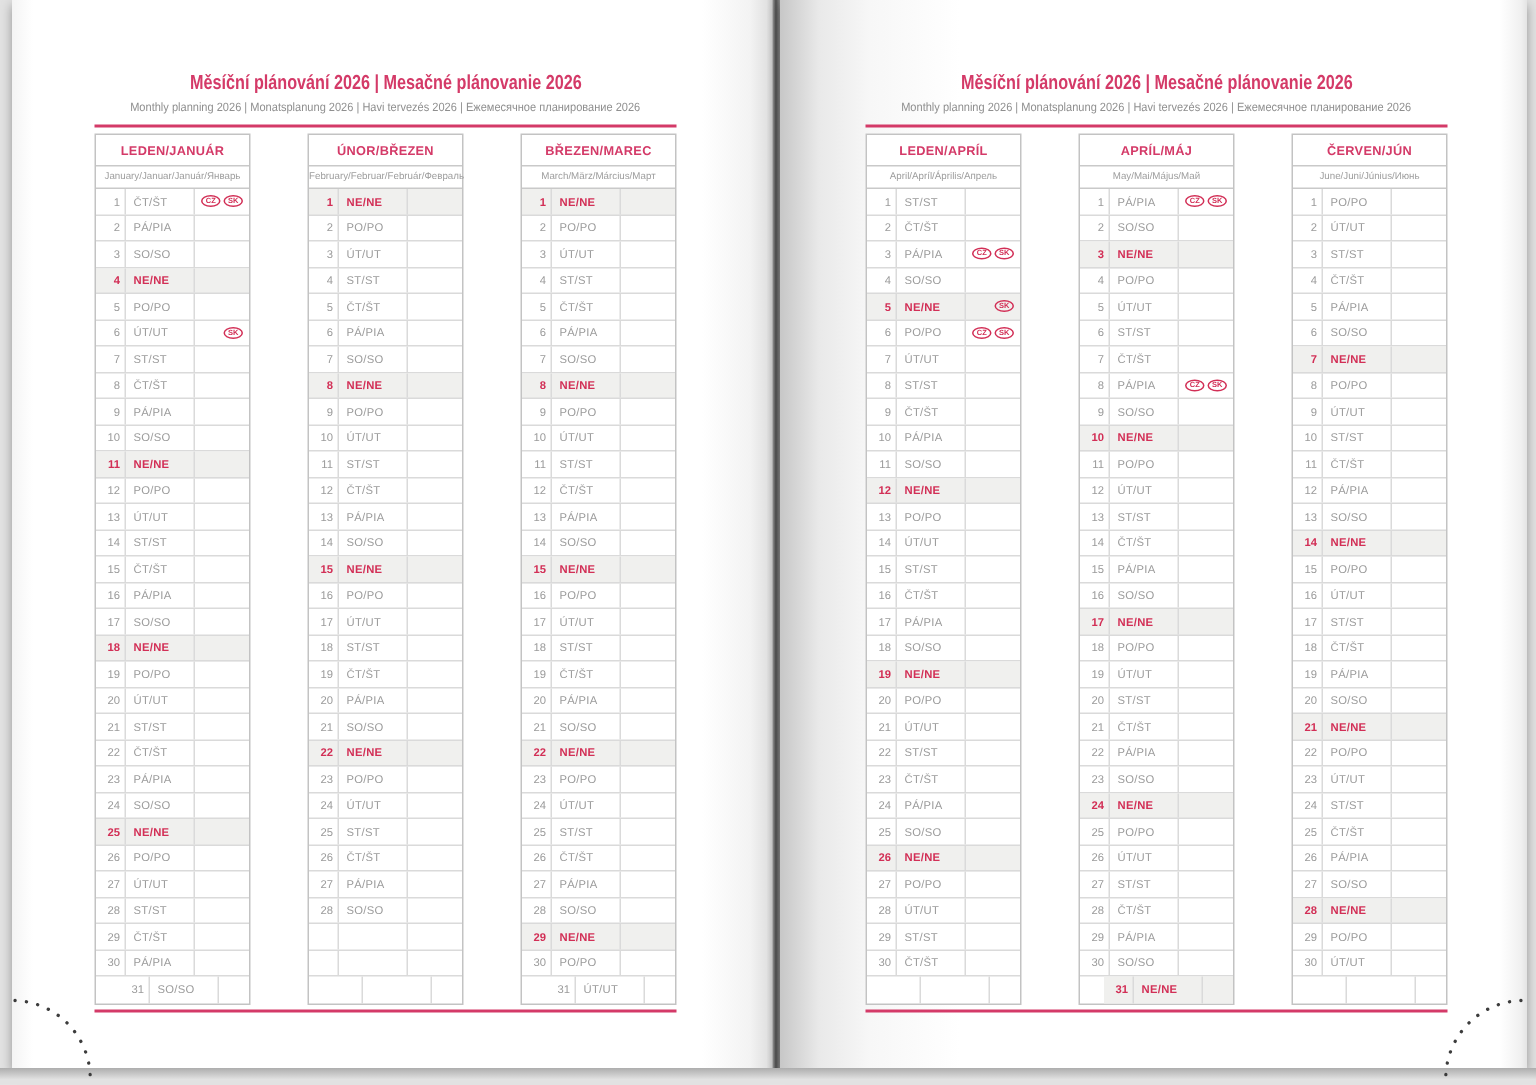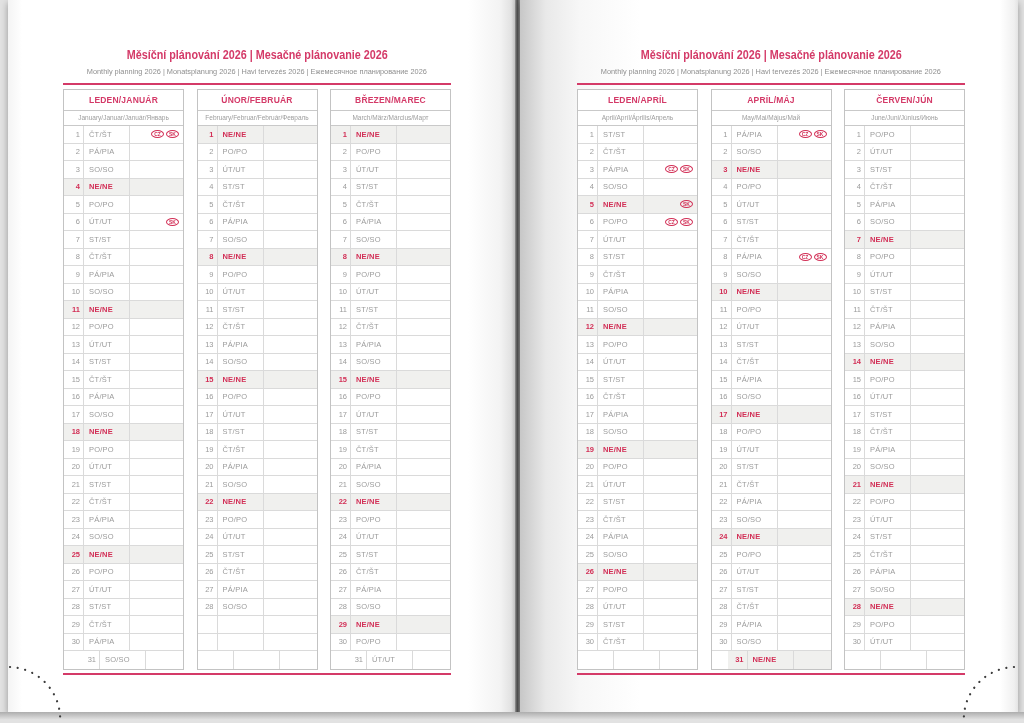--- a/index.html
+++ b/index.html
@@ -29,21 +29,21 @@
   .page-right .content{left:57px;}
 
   .page-head{text-align:center;padding-top:46px;text-decoration:underline;}
   .title{margin:0;font-size:13.5px;font-weight:bold;color:var(--accent);line-height:18px;white-space:nowrap;}
   .title span{display:inline-block;transform:scaleX(.80);transform-origin:center;}
   .subtitle{margin:2px 0 0 0;font-size:8px;color:#8f8f8f;line-height:11px;white-space:nowrap;}
   .subtitle span{display:inline-block;transform:scaleX(.92);transform-origin:center;}
   .head-rule{margin-top:6px;height:2px;background:var(--accent);}
 
   .months{display:flex;justify-content:space-between;margin-top:4px;}
-  .month{width:121px;border:1px solid #c3c3c3;background:#fff;box-sizing:border-box;}
+  .month{width:104px;border:1px solid #c3c3c3;background:#fff;box-sizing:border-box;}
   .m-name{height:20px;line-height:20px;text-align:center;color:var(--accent);
     font-weight:bold;font-size:8.5px;border-bottom:1px solid #c9c9c9;letter-spacing:.2px;white-space:nowrap;}
   .m-sub{height:14px;line-height:14px;text-align:center;color:#9d9d9d;font-size:6.5px;
     border-bottom:1px solid #c9c9c9;white-space:nowrap;}
   .row{height:17.5px;box-sizing:border-box;border-bottom:1px solid #dadada;display:flex;align-items:stretch;}
   .row:last-child{border-bottom:none;margin-left:16px;}
   .c-num{width:20px;box-sizing:border-box;border-right:1px solid #dadada;
     display:flex;align-items:center;justify-content:flex-end;padding-right:3px;
     font-size:7.5px;color:#9b9b9b;}
   .c-day{width:46px;box-sizing:border-box;border-right:1px solid #dadada;
@@ -232,21 +232,21 @@
               </div>
               <div class="row">
                 <div class="c-num">31</div>
                 <div class="c-day">SO/SO</div>
                 <div class="c-note"></div>
               </div>
             </div>
   </div>
 
   <div class="month">
-    <div class="m-name">ÚNOR/FEBRUÁR</div>
+    <div class="m-name">ÚNOR/BŘEZEN</div>
     <div class="m-sub">February/Februar/Február/Февраль</div>
     <div class="m-body">
               <div class="row sun">
                 <div class="c-num">1</div>
                 <div class="c-day">NE/NE</div>
                 <div class="c-note"></div>
               </div>
               <div class="row">
                 <div class="c-num">2</div>
                 <div class="c-day">PO/PO</div>

